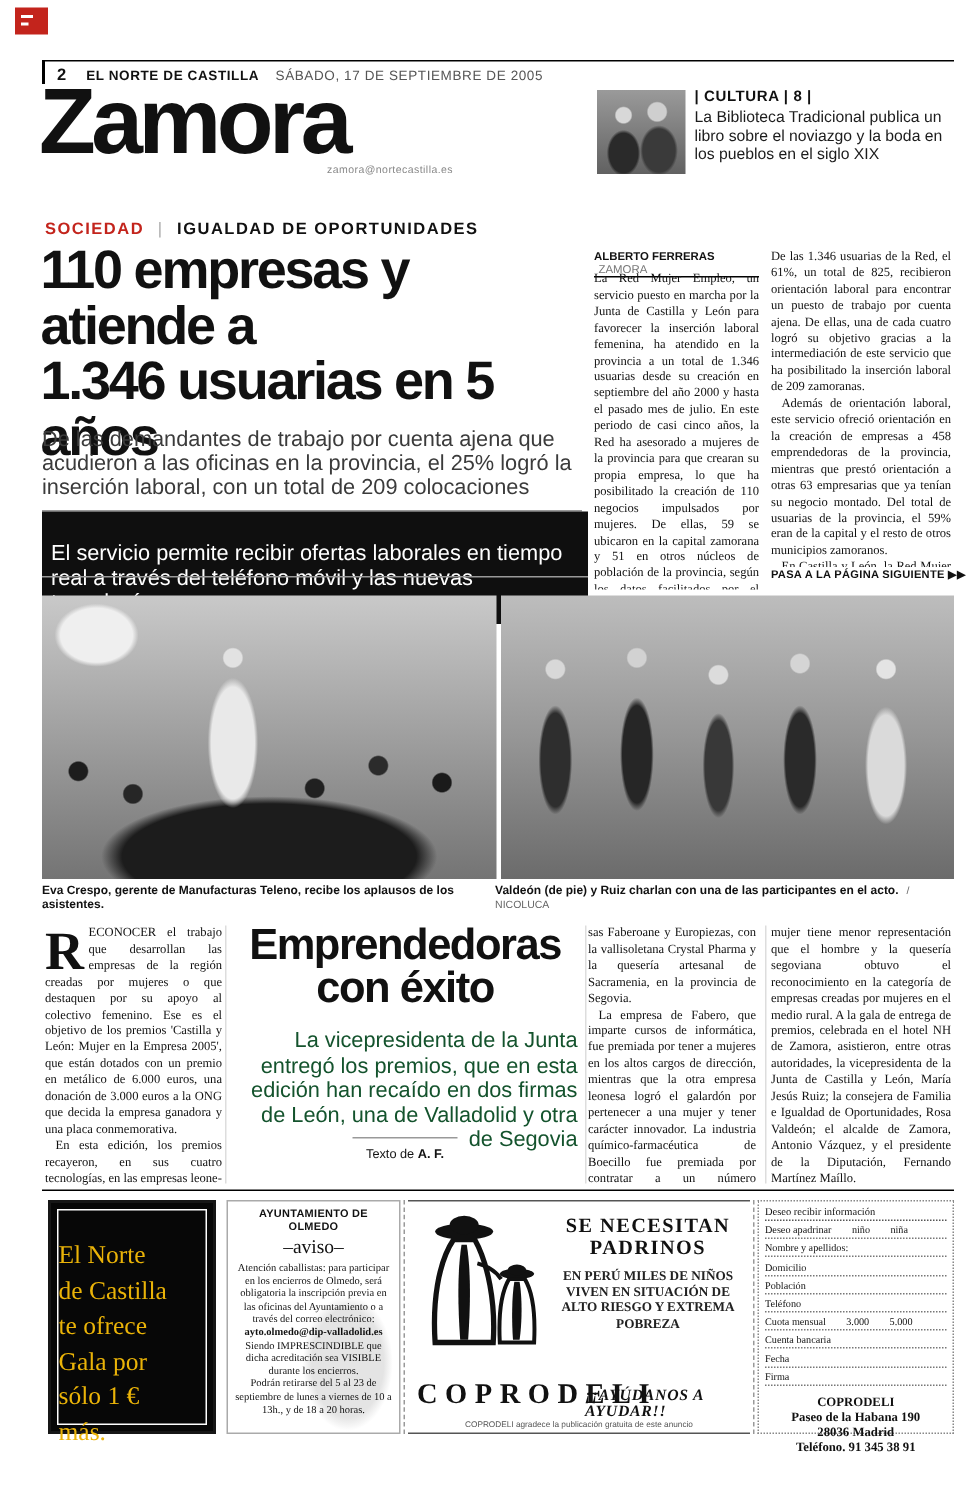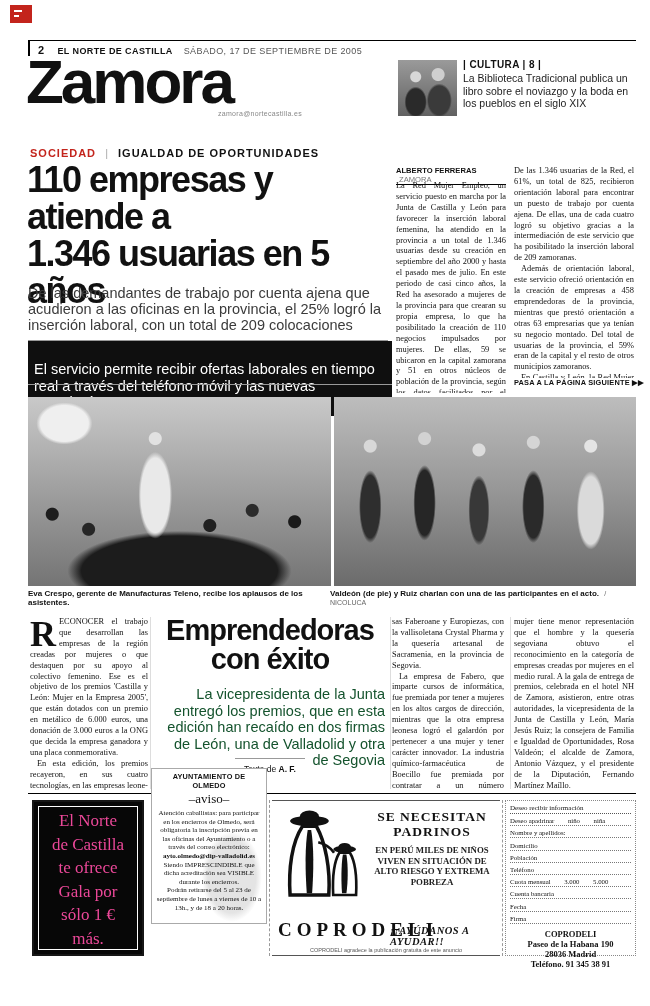--- a/index.html
+++ b/index.html
@@ -90,23 +90,23 @@
   #feat-head{left:152px;top:616px;width:236px;text-align:center;font-size:29px;line-height:29px;font-weight:bold;letter-spacing:-1px;}
   #feat-deck{left:155px;top:686px;width:230px;text-align:right;font-size:14.5px;line-height:16.5px;color:#14532d;}
   #feat-div{left:235px;top:758px;width:70px;border-top:1px solid #999;}
   #feat-credit{left:152px;top:764px;width:236px;text-align:center;font-size:8.5px;}
   #feat-credit b{font-weight:bold;}
   #col3{left:392px;top:617px;width:112px;height:172px;}
   #col4{left:514px;top:617px;width:120px;height:172px;}
   #feat-rule{left:28px;top:793px;width:608px;border-top:1px solid #000;}
   
   #ad-norte{left:32px;top:800px;width:112px;height:156px;background:#070707;border:2px solid #161616;box-sizing:border-box;}
-  #ad-norte .inner{position:absolute;inset:4px;border:1px solid #fff;color:#ec4899;text-align:center;
-       font-family:"Liberation Serif",serif;font-size:17px;line-height:23.5px;padding-top:2px;}
-  #ad-olmedo{left:151px;top:768px;width:116px;height:156px;border:1px solid #aaa;box-sizing:border-box;padding:3px 4px;
+  #ad-norte .inner{position:absolute;inset:4px;border:1px solid #fff;color:#eab308;text-align:left;
+       font-family:"Liberation Serif",serif;font-size:17px;line-height:23.5px;padding-top:18px;}
+  #ad-olmedo{left:151px;top:800px;width:116px;height:156px;border:1px solid #aaa;box-sizing:border-box;padding:3px 4px;
        background:radial-gradient(ellipse 40px 60px at 70% 70%,#e4e4e4 0 60%,transparent 75%),#fff;}
   #ad-olmedo .hd{font-size:7.3px;font-weight:bold;text-align:center;letter-spacing:.2px;}
   #ad-olmedo .aviso{font-family:"Liberation Serif",serif;font-size:13px;text-align:center;margin:1px 0 2px 0;}
   #ad-olmedo .bd{font-family:"Liberation Serif",serif;font-size:7px;line-height:8.6px;text-align:center;}
   #ad-olmedo .bd b{font-size:7px;}
   #sep1{left:269px;top:800px;height:156px;border-left:1px dashed #999;}
   #sep2{left:502px;top:800px;height:156px;border-left:1px dashed #999;}
   #ad-copro{left:272px;top:800px;width:228px;height:156px;border-top:1px solid #555;border-bottom:1px solid #555;box-sizing:border-box;}
   #copro-art{position:absolute;left:4px;top:6px;width:88px;height:110px;}
   #copro-txt{position:absolute;left:96px;top:8px;width:128px;text-align:center;font-family:"Liberation Serif",serif;}

